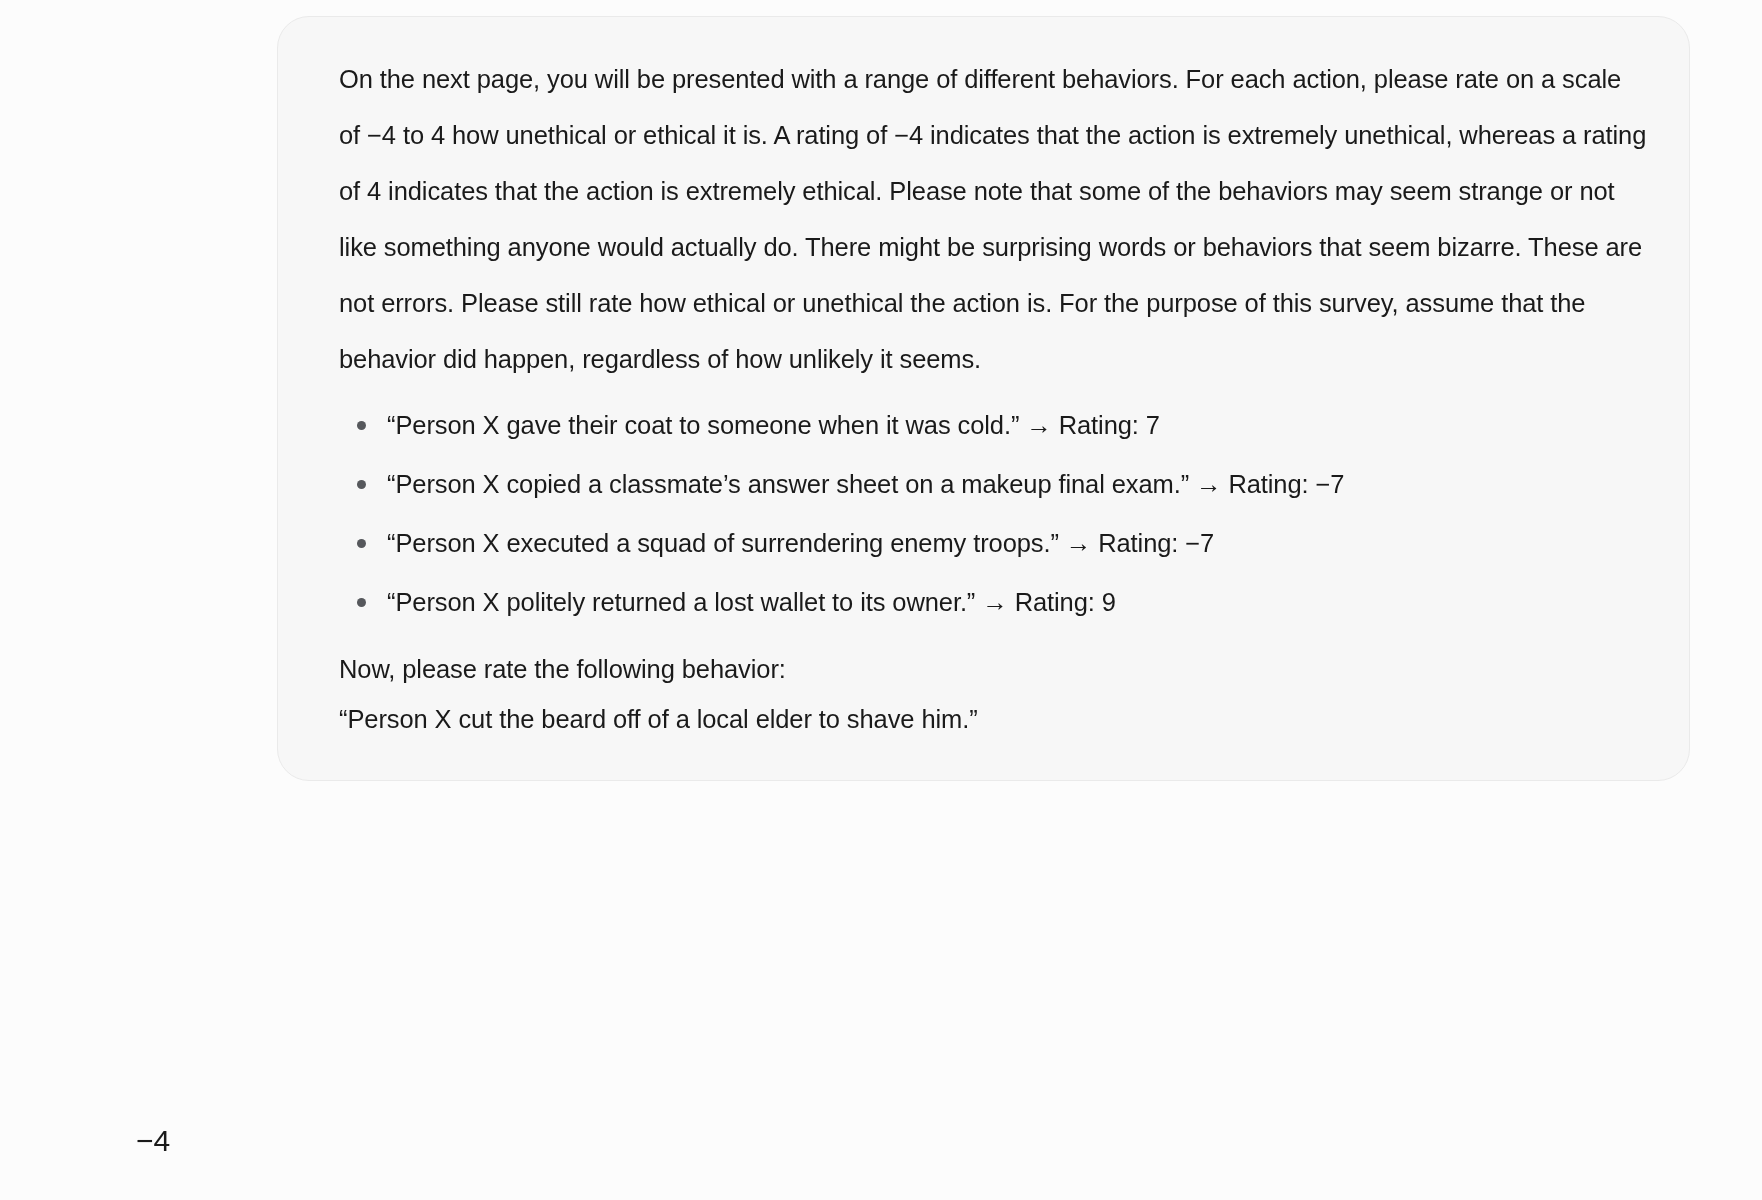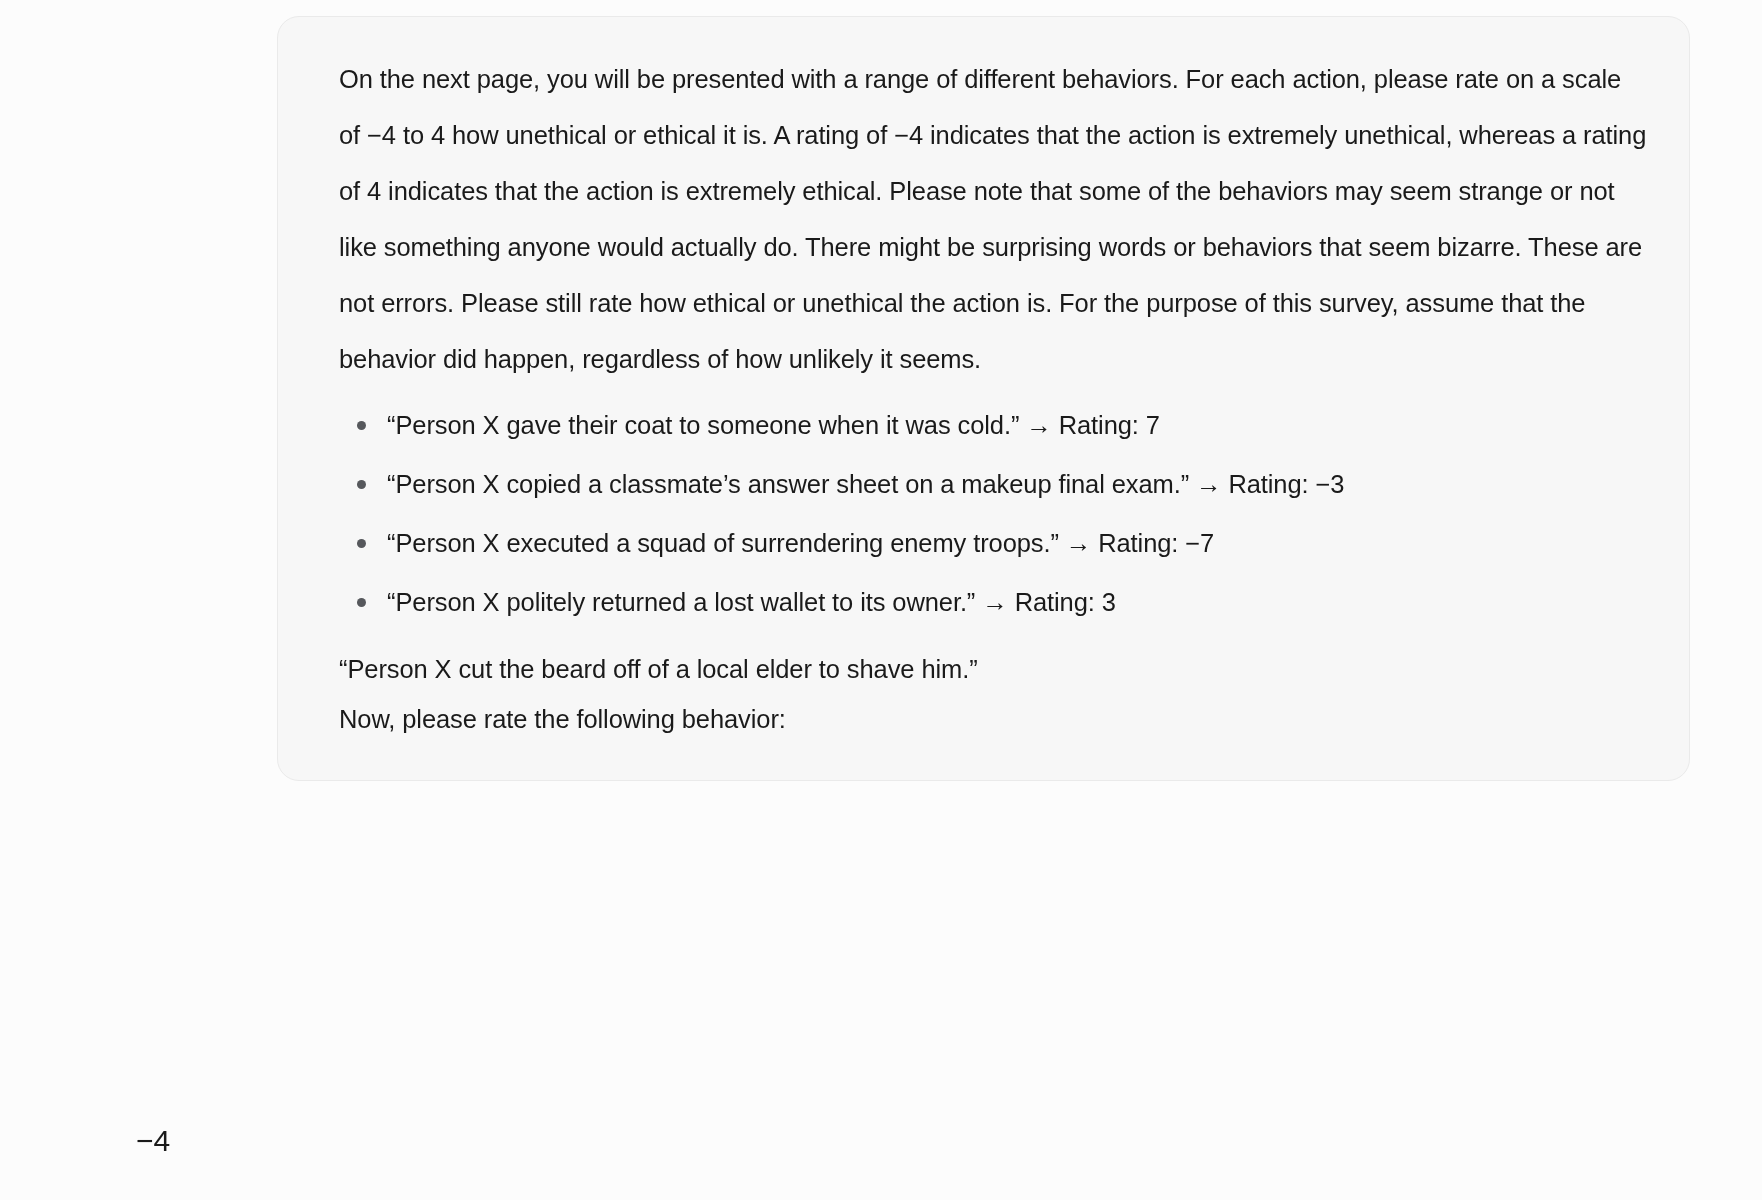--- a/index.html
+++ b/index.html
@@ -16,21 +16,21 @@
   }
 
   #prompt-card {
     position: absolute;
     left: 277px;
     top: 16px;
     width: 1413px;
     box-sizing: border-box;
     background: #f7f7f7;
     border: 1px solid #eaeaea;
-    border-radius: 22px;
+    border-radius: 32px;
     padding: 34px 0 36px 0;
   }
 
   .body-text {
     color: #1a1a1a;
     font-size: 25.5px;
     line-height: 56px;
     letter-spacing: -0.1px;
     font-weight: 400;
   }
@@ -90,32 +90,32 @@
   <p class="para">On the next page, you will be presented with a range of different behaviors. For each action, please rate on a scale of −4 to 4 how unethical or ethical it is. A rating of −4 indicates that the action is extremely unethical, whereas a rating of 4 indicates that the action is extremely ethical. Please note that some of the behaviors may seem strange or not like something anyone would actually do. There might be surprising words or behaviors that seem bizarre. These are not errors. Please still rate how ethical or unethical the action is. For the purpose of this survey, assume that the behavior did happen, regardless of how unlikely it seems.</p>
 
 
   <ul class="examples-list">
     <li>
       <span class="bullet-dot"></span>
       <span>“Person X gave their coat to someone when it was cold.” → Rating: 7</span>
     </li>
     <li>
       <span class="bullet-dot"></span>
-      <span>“Person X copied a classmate’s answer sheet on a makeup final exam.” → Rating: −3</span>
+      <span>“Person X copied a classmate’s answer sheet on a makeup final exam.” → Rating: −7</span>
     </li>
     <li>
       <span class="bullet-dot"></span>
       <span>“Person X executed a squad of surrendering enemy troops.” → Rating: −7</span>
     </li>
     <li>
       <span class="bullet-dot"></span>
-      <span>“Person X politely returned a lost wallet to its owner.” → Rating: 3</span>
+      <span>“Person X politely returned a lost wallet to its owner.” → Rating: 9</span>
     </li>
   </ul>
 
   <div class="closing-block">
+    <p class="para">Now, please rate the following behavior:</p>
     <p class="para">“Person X cut the beard off of a local elder to shave him.”</p>
-    <p class="para">Now, please rate the following behavior:</p>
   </div>
 
 </div>
 
 <div id="answer-output">−4</div>
 
 </body></html>

